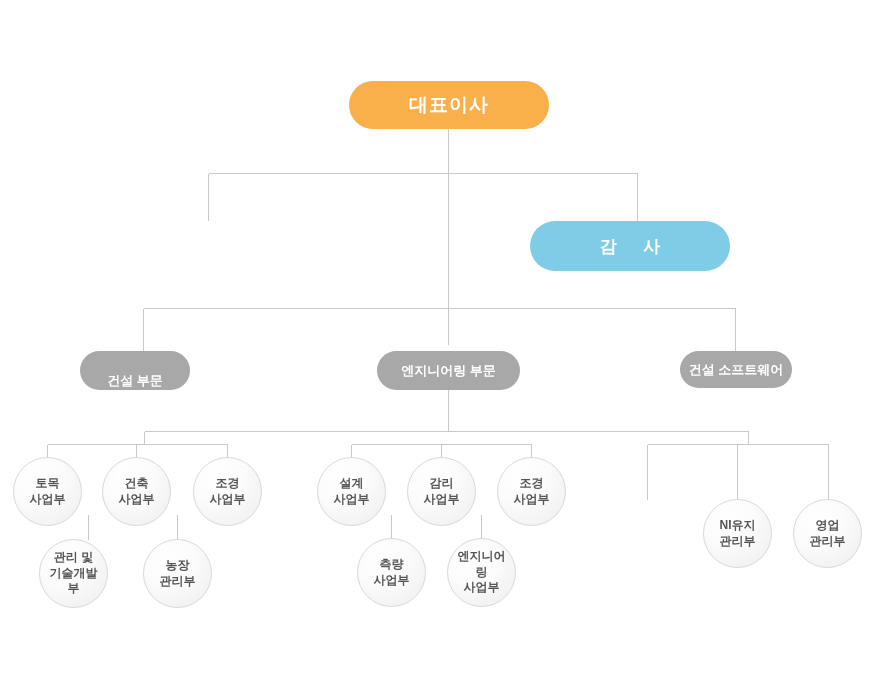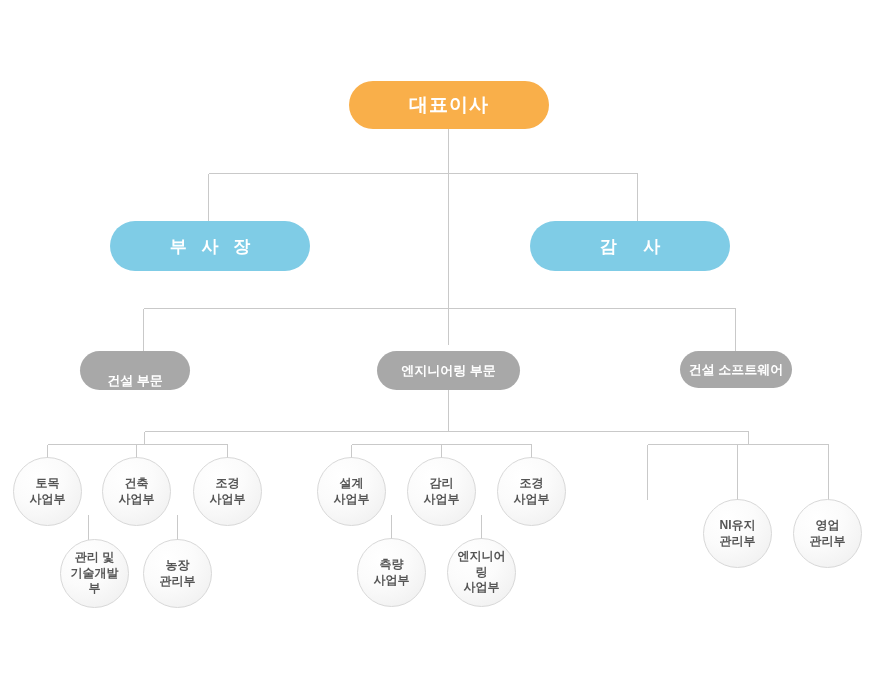--- a/index.html
+++ b/index.html
@@ -135,23 +135,20 @@
       <line x1="647.5" y1="444.5" x2="647.5" y2="500"></line>
       <line x1="737.5" y1="444.5" x2="737.5" y2="500"></line>
       <line x1="828.5" y1="444.5" x2="828.5" y2="500"></line>
     </g>
   </svg>
 
   <div class="node pill pill-ceo" style="left:349px; top:81px; width:200px; height:48px;">
     <span class="label">대표이사</span>
   </div>
 
-  <div class="node pill pill-exec spaced" style="left:110px; top:221px; width:200px; height:50px;">
-    <span class="label">부 사 장</span>
-  </div>
   <div class="node pill pill-exec spaced-wide" style="left:530px; top:221px; width:200px; height:50px;">
     <span class="label">감  사</span>
   </div>
 
   <div class="node pill pill-div" style="left:80px; top:351px; width:110px; height:39px;align-items:flex-end;">
     <span class="label">건설 부문</span>
   </div>
   <div class="node pill pill-div" style="left:377px; top:351px; width:143px; height:39px;">
     <span class="label">엔지니어링 부문</span>
   </div>
@@ -164,21 +161,21 @@
 사업부</span>
   </div>
   <div class="node circle" style="left:102px; top:457px; width:69px; height:69px;">
     <span class="label">건축
 사업부</span>
   </div>
   <div class="node circle" style="left:193px; top:457px; width:69px; height:69px;">
     <span class="label">조경
 사업부</span>
   </div>
-  <div class="node circle" style="left:60px; top:539px; width:69px; height:69px;">
+  <div class="node circle" style="left:39px; top:539px; width:69px; height:69px;">
     <span class="label">관리 및
 기술개발부</span>
   </div>
   <div class="node circle" style="left:143px; top:539px; width:69px; height:69px;">
     <span class="label">농장
 관리부</span>
   </div>
 
   <div class="node circle" style="left:317px; top:457px; width:69px; height:69px;">
     <span class="label">설계

